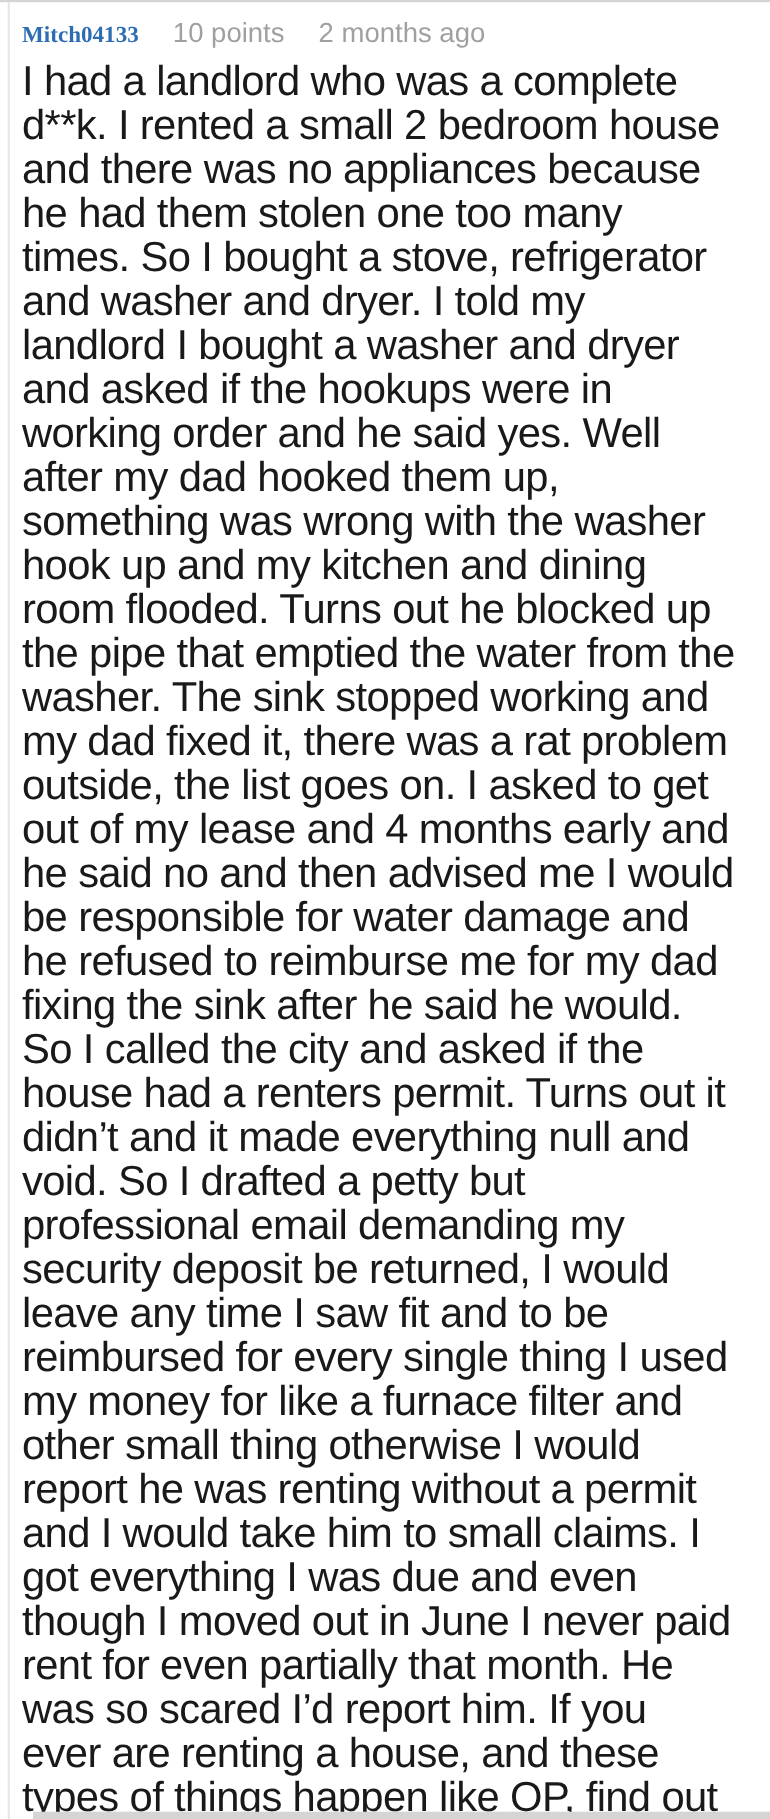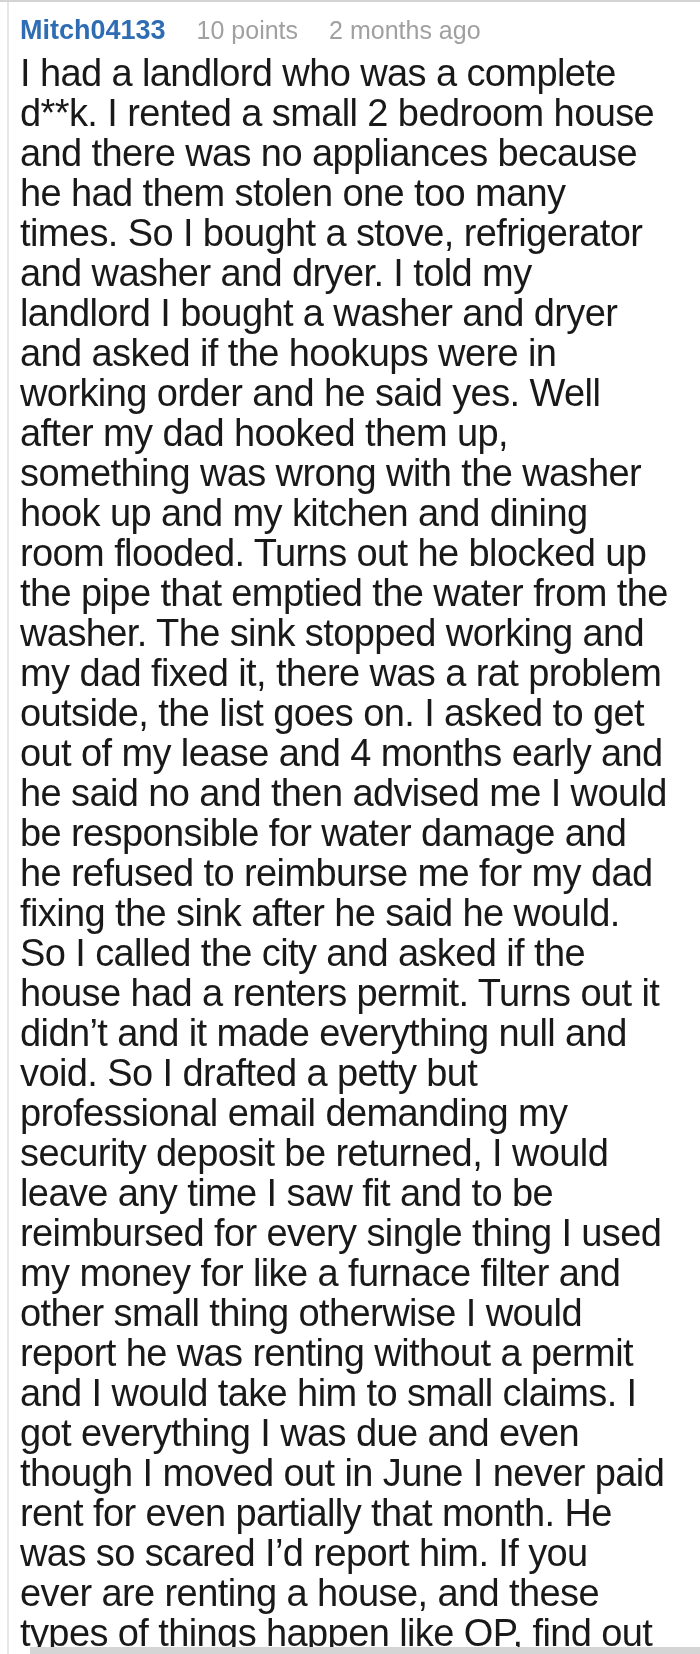--- a/index.html
+++ b/index.html
@@ -31,24 +31,25 @@
   .comment {
     padding: 17px 20px 0 20px;
   }
   .comment-header {
     display: flex;
     align-items: baseline;
     line-height: 26px;
     white-space: nowrap;
   }
   .username {
-    font-size: 27px;
+    font-size: 21px;
     font-weight: 700;
     text-decoration: none;
     cursor: pointer;
+    font-family: Liberation Serif, serif;
   }
   .username.blue { color: #2e6db4; }
   .username.orange { color: #dd4e22; }
   .meta {
     font-size: 25px;
     color: #a0a0a0;
     font-weight: 400;
     margin-left: 31px;
   }
   .comment-body {

